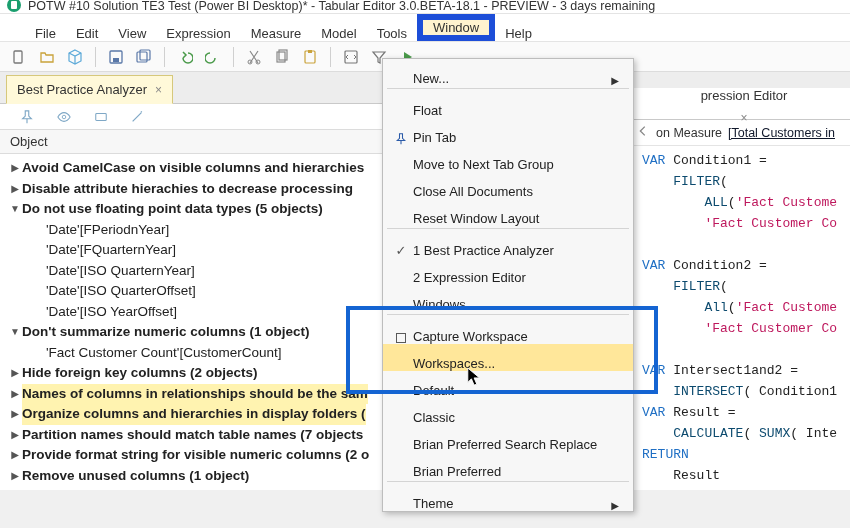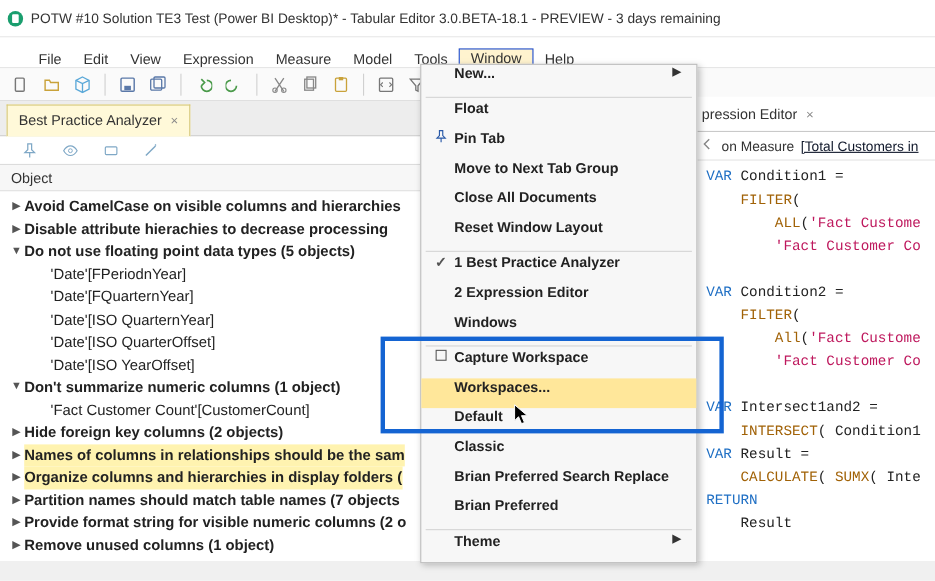--- a/index.html
+++ b/index.html
@@ -8,24 +8,24 @@
     font-family: "Segoe UI", Tahoma, sans-serif;
     font-size: 13px;
     background: #f0f0f0;
     width: 850px;
     height: 528px;
     overflow: hidden;
     position: relative;
     color: #222;
   }
   .titlebar {
-    height: 34px;
+    height: 14px;
     background: #fff;
     display: flex;
-    align-items: center;
+    align-items: flex-end;
     padding-left: 6px;
     border-bottom: 1px solid #e4e4e4;
   }
   .app-icon {
     width: 16px; height: 16px;
     margin-right: 6px;
   }
   .app-icon svg { display:block; }
   .title-text { font-size: 12.5px; color: #333; white-space: nowrap; }
   .menubar {
@@ -39,21 +39,21 @@
   .menubar .mitem {
     padding: 0 10px;
     display: flex;
     align-items: center;
     font-size: 13px;
     color: #333;
     cursor: default;
   }
   .menubar .mitem.active {
     background: #fff3cf;
-    border: 1px solid #1d4ed8;
+    border: 6px solid #1d4ed8;
   }
   .toolbar {
     height: 30px;
     background: #fafafa;
     border-bottom: 1px solid #dcdcdc;
     display: flex;
     align-items: center;
     padding-left: 8px;
     gap: 6px;
   }
@@ -146,20 +146,21 @@
   }
   .right-tab {
     height: 32px;
     background: #fff;
     border-bottom: 1px solid #c9c9c9;
     display:flex; align-items:center;
     padding-left: 8px;
     font-size:13px;
     color:#333;
     gap:8px;
+    flex-direction:column;
   }
   .right-tab .x { color:#888; font-size:12px; }
   .right-crumb {
     height: 26px;
     border-bottom: 1px solid #e4e4e4;
     display:flex; align-items:center;
     padding-left:6px;
     font-size:12.5px;
     color:#333;
     gap:6px;
@@ -168,42 +169,41 @@
   .right-crumb .link { color:#0f172a; text-decoration: underline; }
   .code {
     font-family: Consolas, "Courier New", monospace;
     font-size: 13px;
     line-height: 21px;
     padding: 4px 16px 0 12px;
     white-space: pre;
     color: #222;
   }
   .code .kw { color:#1f6fc4; }
-  .code .fn { color:#a16207; }
+  .code .fn { color:#0c4a6e; }
   .code .str { color:#be185d; }
 
   
   .dropdown {
     position: absolute;
     top: 58px;
     left: 382px;
     width: 252px;
     background: #f7f7f7;
     border: 1px solid #bdbdbd;
     box-shadow: 2px 2px 6px rgba(0,0,0,0.25);
     z-index: 50;
     font-size: 13px;
   }
   .dropdown .ditem {
     display:flex;
-    align-items:flex-start;
+    align-items:flex-end;
     height: 27px;
     padding: 0 14px 0 6px;
     cursor: default;
-    font-weight: bold;
   }
   .dropdown .ditem .gutter {
     width: 24px;
     display:flex; justify-content:center;
     color:#555;
   }
   .dropdown .ditem .lbl { flex:1; color:#222; }
   .dropdown .ditem .arrow { color:#333; font-size:10px; }
   .dropdown .ditem.hl { background:#ffe79a; }
   .dropdown .dsep { height:1px; background:#d4d4d4; margin:2px 4px; }

